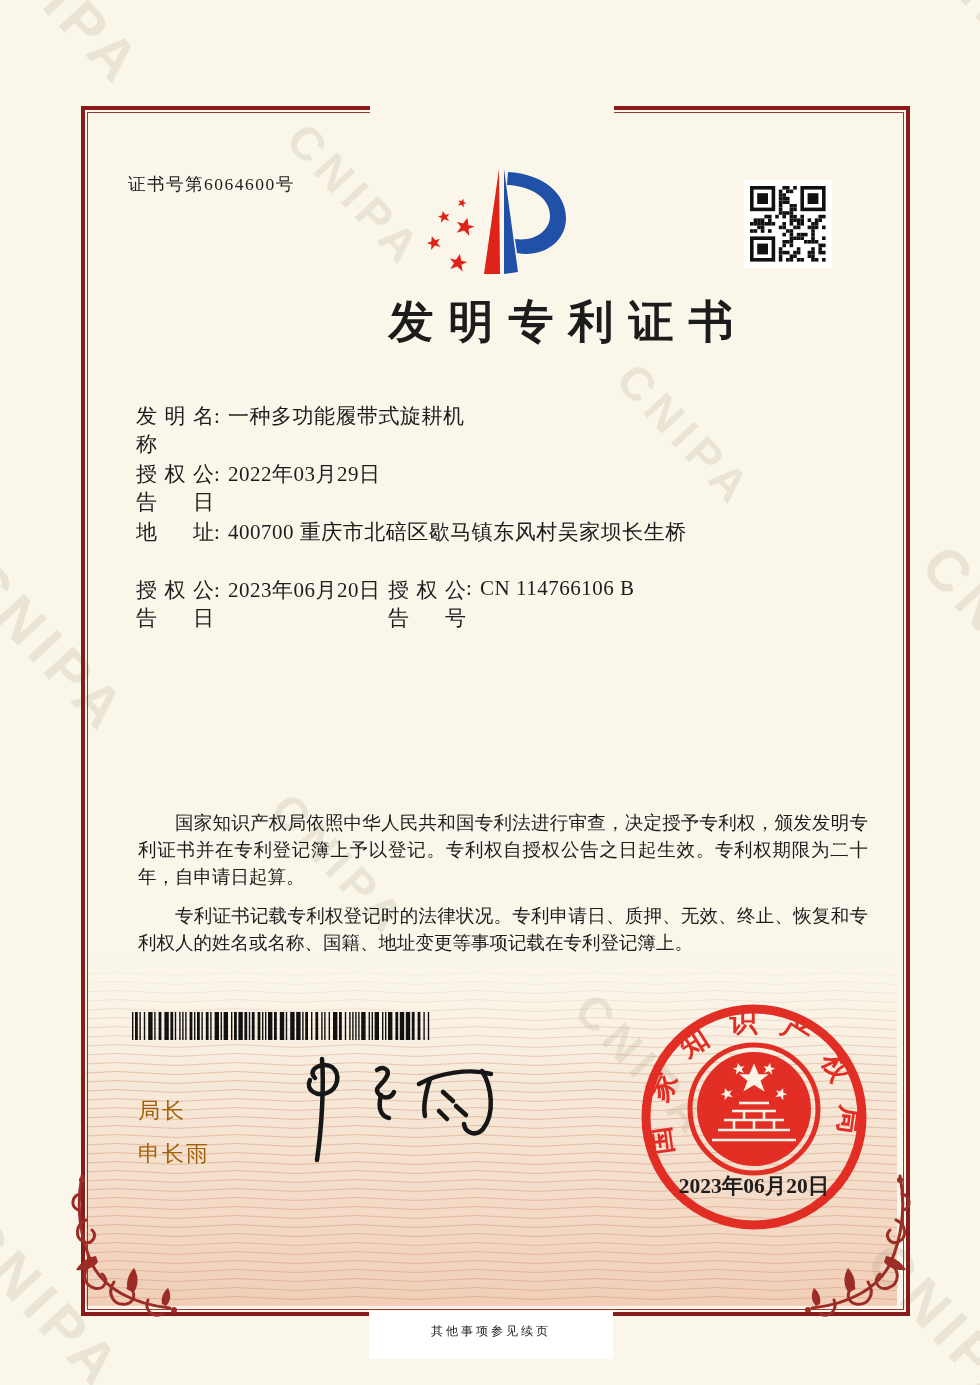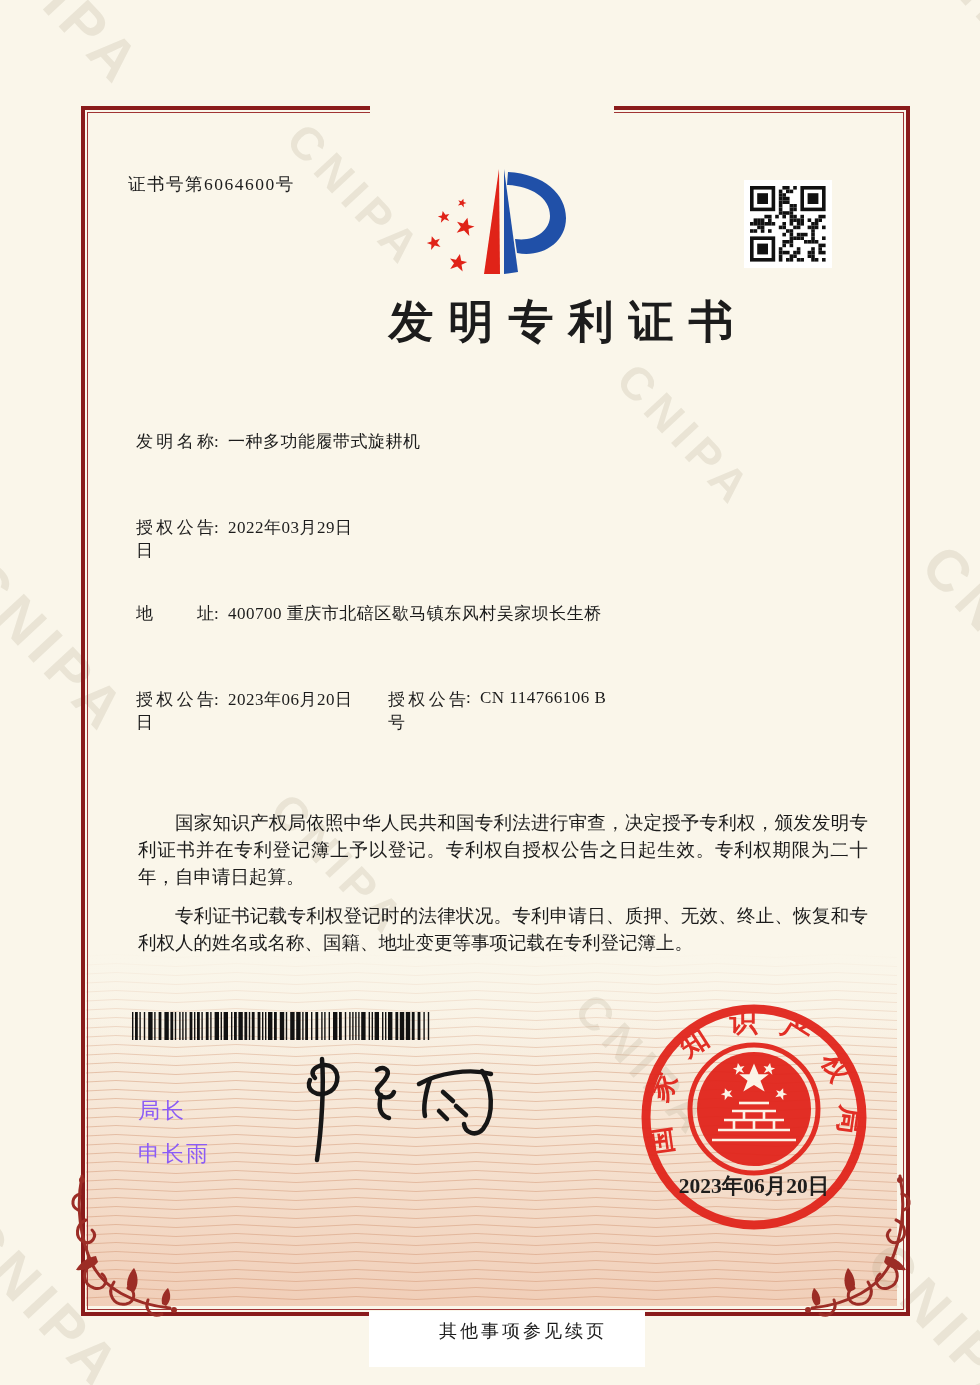--- a/index.html
+++ b/index.html
@@ -23,37 +23,37 @@
   .pinkfade{position:absolute;left:0;top:0;width:811px;height:120px;
             background:linear-gradient(180deg,#faf6ea 0%,rgba(250,246,234,0) 100%);}
   
   .content{position:absolute;left:0;top:0;width:980px;height:1385px;z-index:4;}
   .cert-no{position:absolute;left:128px;top:172px;font-size:17.5px;letter-spacing:1.5px;}
   .logo{position:absolute;left:420px;top:164px;}
   .qr{position:absolute;left:744px;top:180px;background:#ffffff;line-height:0;}
   .title{position:absolute;left:81px;top:292px;width:960px;text-align:center;
          font-size:45px;font-weight:700;letter-spacing:15px;text-indent:15px;}
   .fields{position:absolute;left:136px;top:402px;width:740px;}
-  .frow{position:relative;height:58px;font-size:17px;margin-top:28px;}
+  .frow{position:relative;height:58px;font-size:21px;}
   .flabel{display:inline-block;width:78px;text-align:justify;text-align-last:justify;vertical-align:top;}
   .fcolon{display:inline-block;width:14px;}
   .fvalue{display:inline-block;letter-spacing:0.5px;}
   .fgroup2{position:absolute;left:252px;top:0;}
   .paras{position:absolute;left:138px;top:810px;width:730px;font-size:18.5px;
          line-height:27px;text-align:justify;}
   .paras p{margin:0 0 12px 0;text-indent:2em;}
   .barcode{position:absolute;left:132px;top:1012px;line-height:0;}
   .director{position:absolute;left:138px;top:1096px;font-family:"Liberation Sans","DejaVu Sans",sans-serif;
-            font-size:22px;letter-spacing:2px;color:#8b5cf6;}
+            font-size:22px;letter-spacing:2px;color:#a16207;}
   .director div{margin-bottom:13px;}
   .signature{position:absolute;left:293px;top:1054px;}
   .seal{position:absolute;left:637px;top:1000px;z-index:5;}
   .pageno{position:absolute;left:81px;top:1262px;width:821px;text-align:center;font-size:15px;}
-  .contbox{position:absolute;left:369px;top:1311px;width:244px;height:56px;background:#ffffff;
-           text-align:center;line-height:40px;font-size:18px;letter-spacing:3px;z-index:6;padding-left:32px;}
+  .contbox{position:absolute;left:369px;top:1311px;width:244px;height:48px;background:#ffffff;
+           text-align:center;line-height:40px;font-size:12px;letter-spacing:3px;z-index:6;}
   .ornament{position:absolute;z-index:4;line-height:0;}
   .orn-bg{position:absolute;background:#faf6ea;}
 </style>
 </head>
 <body>
 
 <div class="layer">
   <span class="wm" style="left:-45px;top:-35px">CNIPA</span>
   <span class="wm" style="left:872px;top:-45px">CNIPA</span>
   <span class="wm small" style="left:268px;top:168px">CNIPA</span>

